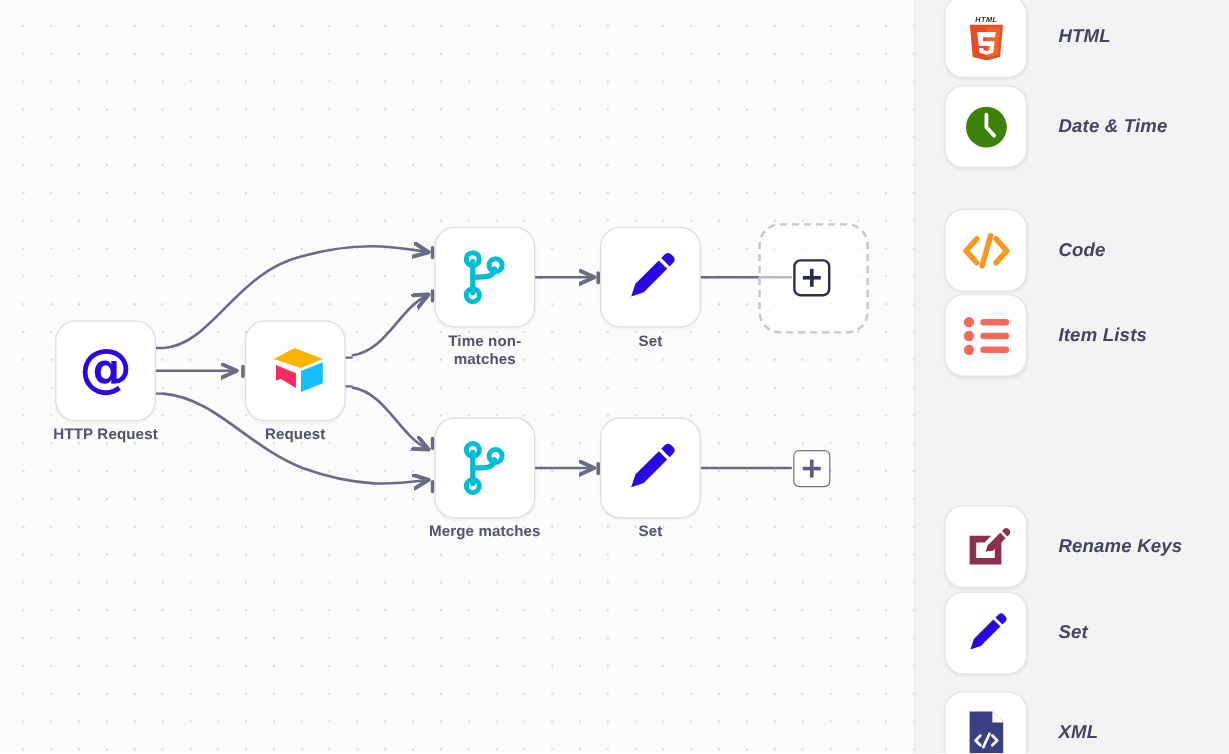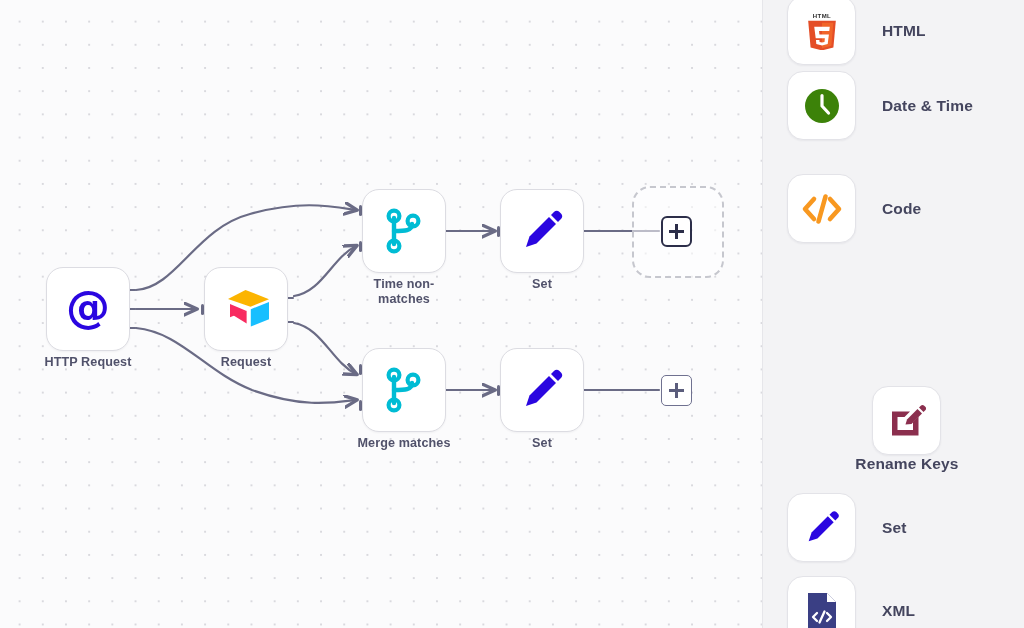--- a/index.html
+++ b/index.html
@@ -122,20 +122,21 @@
 
   
   #sidebar {
     position: absolute;
     left: 762px; top: 0;
     width: 262px;
     height: 628px;
     background: #f3f3f5;
     border-left: 1px solid #e6e6ea;
     overflow: hidden;
+    font-style: italic;
   }
   .panel-item {
     position: absolute;
     left: 0;
     width: 262px;
     height: 83px;
     display: flex;
     align-items: center;
   }
   .panel-card {
@@ -328,23 +329,38 @@
           <g stroke="#f89820" stroke-width="4.6" fill="none" stroke-linecap="round" stroke-linejoin="round">
             <path d="M13 7 L4 17 L13 27"></path>
             <path d="M29 7 L38 17 L29 27"></path>
             <path d="M24.5 4.5 L17.5 29.5"></path>
           </g>
         </svg>
       </div>
       <div class="panel-label">Code</div>
     </div>
 
-
-
-    <div class="panel-item" style="top:386px;flex-direction:column;">
+    <div class="panel-item" style="top:238px;">
+      <div class="panel-card">
+        <svg class="ic" width="38" height="32" viewBox="0 0 38 32">
+          <g fill="#f4695e">
+            <circle cx="4.5" cy="4.5" r="4.3"></circle>
+              <rect x="14" y="1.8" width="24" height="5.4" rx="2.7"></rect>
+            <circle cx="4.5" cy="16" r="4.3"></circle>
+              <rect x="14" y="13.3" width="24" height="5.4" rx="2.7"></rect>
+            <circle cx="4.5" cy="27.5" r="4.3"></circle>
+              <rect x="14" y="24.8" width="24" height="5.4" rx="2.7"></rect>
+          </g>
+        </svg>
+      </div>
+      <div class="panel-label">Item Lists</div>
+    </div>
+
+
+    <div class="panel-item" style="top:414px;">
       <div class="panel-card">
         <svg class="ic" width="40" height="40" viewBox="0 0 40 40">
           <path d="M6 10.5 L24 10.5 L18.5 16 L11.5 16 L11.5 29 L27 29 L27 21 L32.5 15.5 L32.5 34.5 L6 34.5 Z" fill="#8b2f4e"></path>
           <path d="M19.5 23.5 L21 18.5 L31.5 8 L36 12.5 L25.5 23 Z" fill="#8b2f4e"></path>
           <path d="M33 6.5 L34.8 4.7 C35.8 3.7 37.2 3.7 38.2 4.7 L39.3 5.8 C40.3 6.8 40.3 8.2 39.3 9.2 L37.5 11 Z" fill="#8b2f4e"></path>
         </svg>
       </div>
       <div class="panel-label">Rename Keys</div>
     </div>
 

